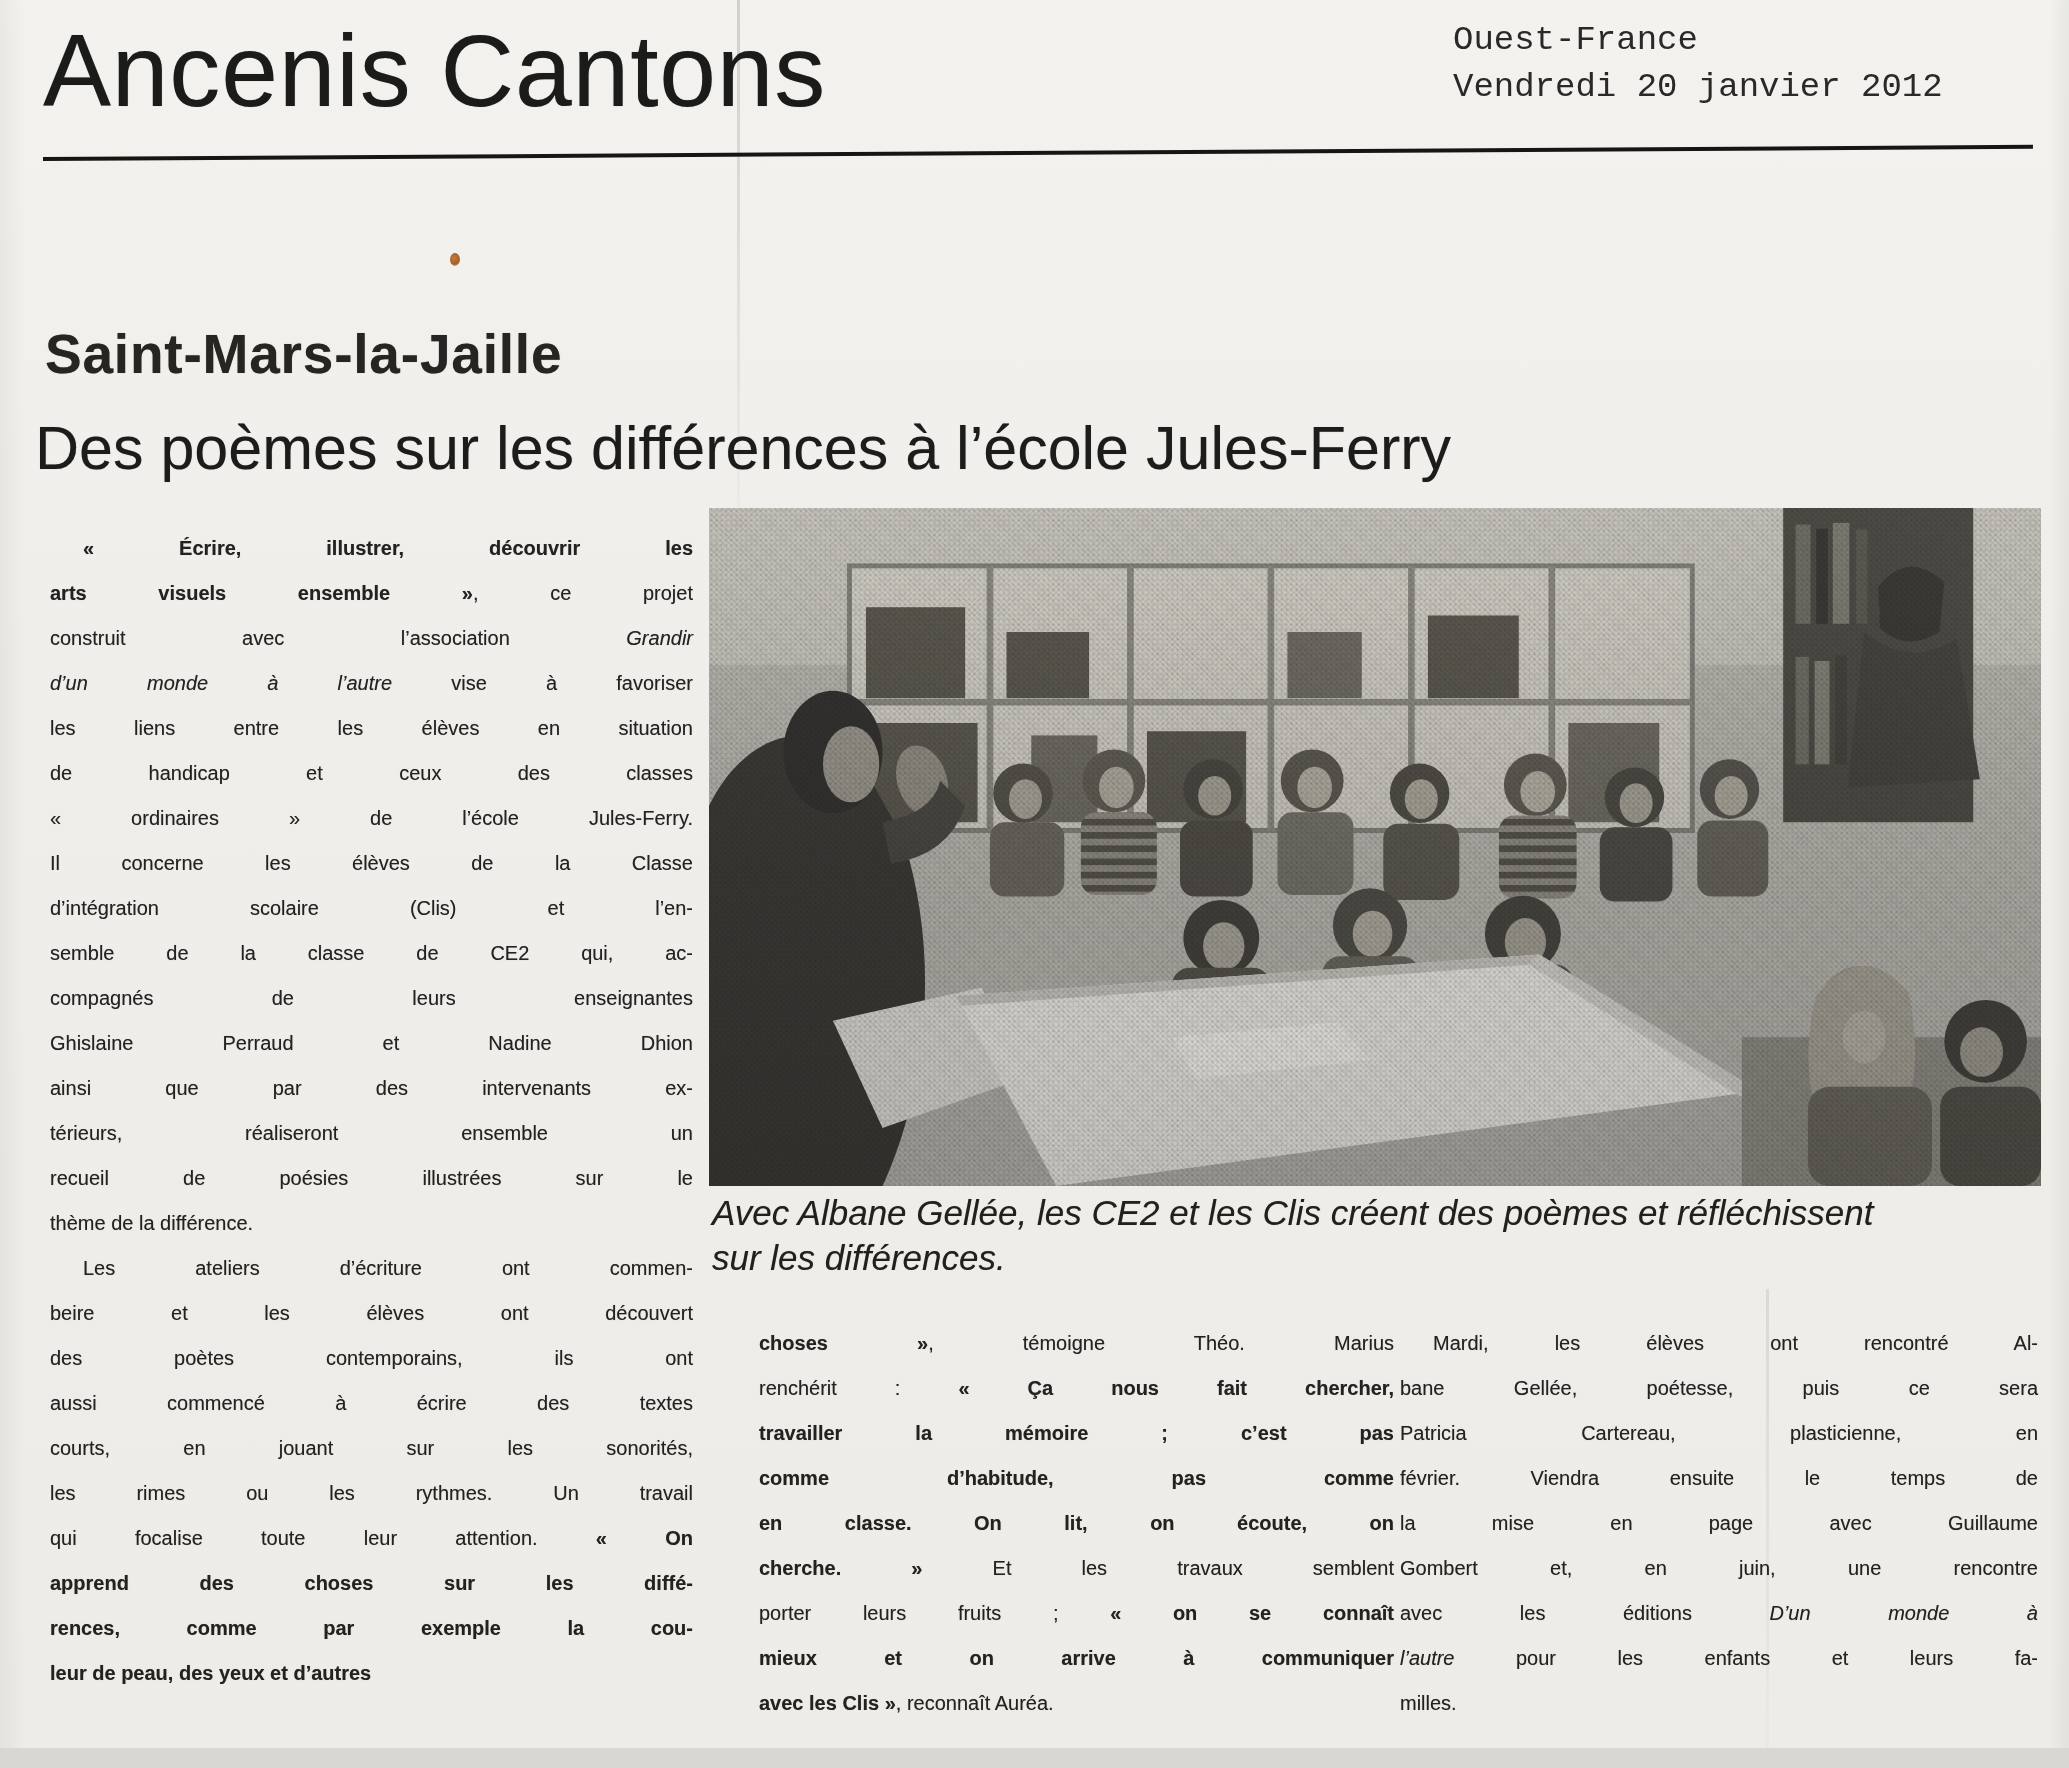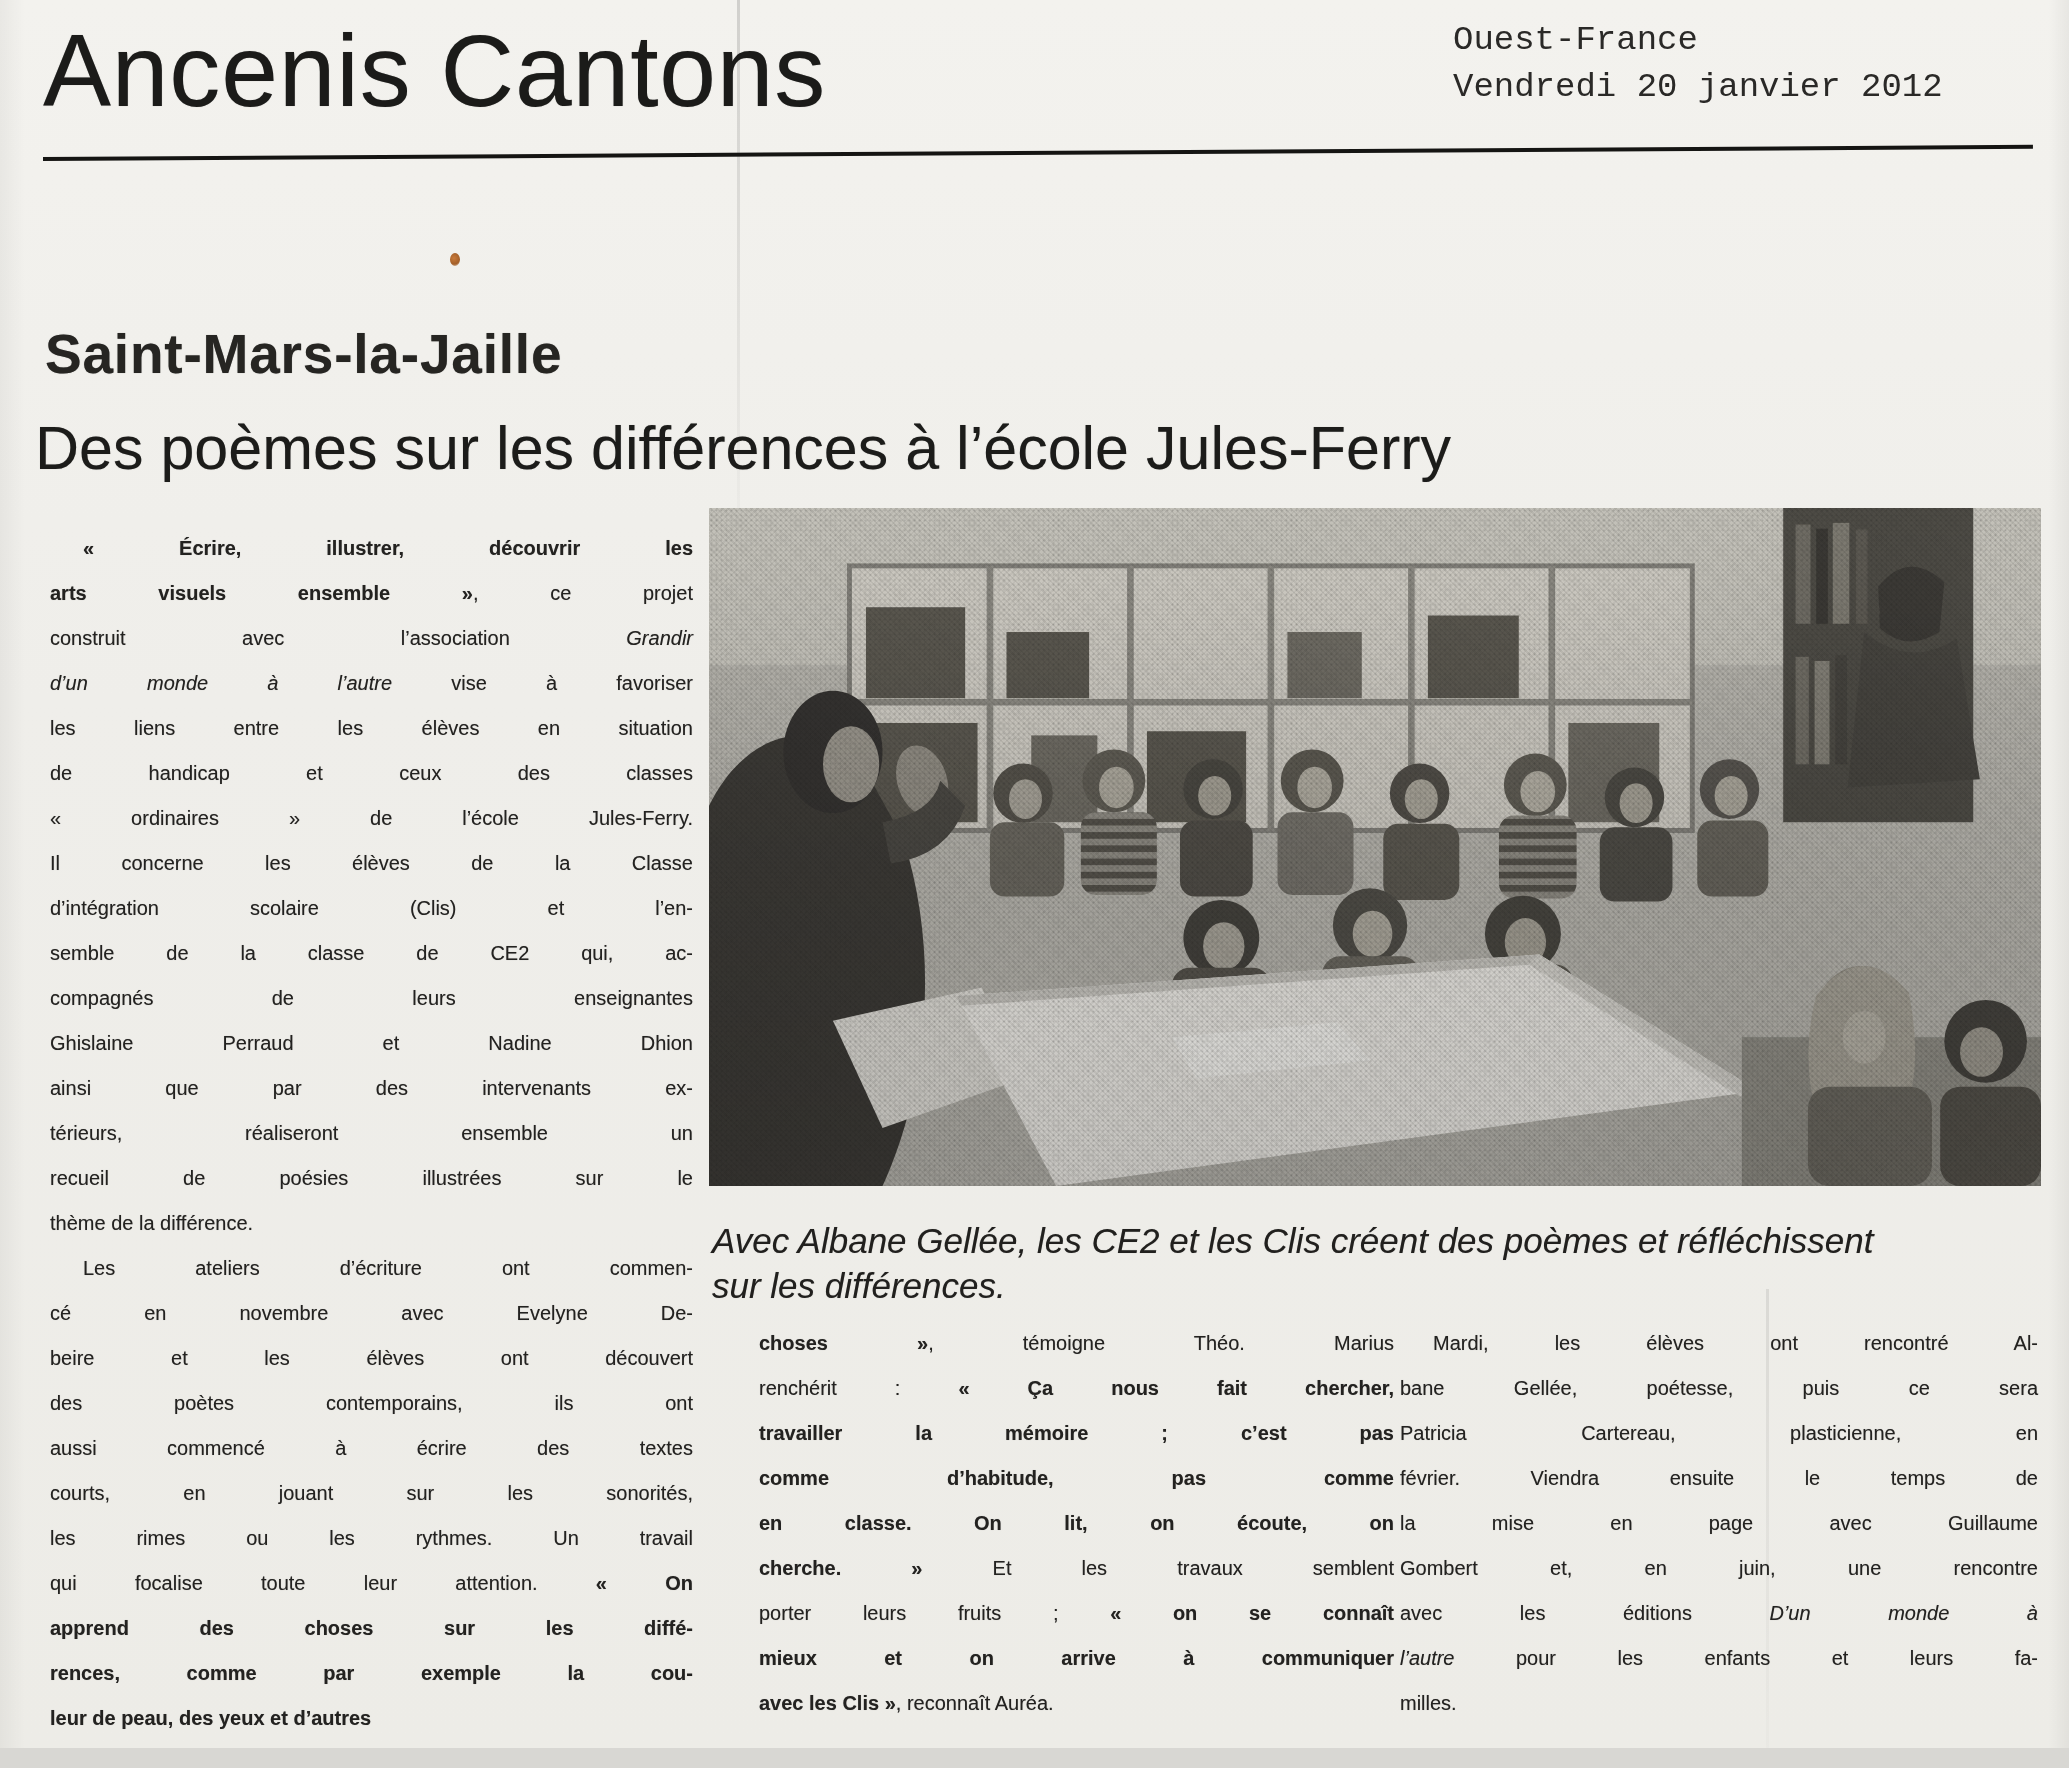--- a/index.html
+++ b/index.html
@@ -54,21 +54,20 @@
   .photo .halftone{
     position:absolute;inset:0;
     background:repeating-linear-gradient(45deg, rgba(20,20,18,.07) 0 1.7px, rgba(255,255,255,0) 1.7px 4.1px),
                repeating-linear-gradient(-45deg, rgba(20,20,18,.05) 0 1.7px, rgba(255,255,255,0) 1.7px 4.1px);
     pointer-events:none;
   }
   .caption{
     position:absolute;left:712px;top:1190px;width:1289px;
     font-size:35px;line-height:45px;font-style:italic;color:#21201e;
     text-shadow:0 0 0.8px rgba(0,0,0,.3);
-    margin-top:28px;
   }
   
   .col{
     position:absolute;font-size:20px;line-height:45px;color:#232220;
     text-shadow:0 0 0.8px rgba(0,0,0,.32);
   }
   .col-left {left:50px;  top:526px;  width:643px;}
   .col-mid  {left:727px; top:1321px; width:635px;margin-left:32px;}
   .col-right{left:1400px;top:1321px; width:638px;}
   .line{white-space:nowrap;text-align:justify;text-align-last:justify;height:45px;overflow:visible;}
@@ -241,21 +240,20 @@
       <div class="line"><span>Il concerne les élèves de la Classe</span></div>
       <div class="line"><span>d’intégration scolaire (Clis) et l’en-</span></div>
       <div class="line"><span>semble de la classe de CE2 qui, ac-</span></div>
       <div class="line"><span>compagnés de leurs enseignantes</span></div>
       <div class="line"><span>Ghislaine Perraud et Nadine Dhion</span></div>
       <div class="line"><span>ainsi que par des intervenants ex-</span></div>
       <div class="line"><span>térieurs, réaliseront ensemble un</span></div>
       <div class="line"><span>recueil de poésies illustrées sur le</span></div>
       <div class="line end"><span>thème de la différence.</span></div>
       <div class="line indent"><span>Les ateliers d’écriture ont commen-</span></div>
-      <div class="line"><span>cé en novembre avec Evelyne De-</span></div>
       <div class="line"><span>beire et les élèves ont découvert</span></div>
       <div class="line"><span>des poètes contemporains, ils ont</span></div>
       <div class="line"><span>aussi commencé à écrire des textes</span></div>
       <div class="line"><span>courts, en jouant sur les sonorités,</span></div>
       <div class="line"><span>les rimes ou les rythmes. Un travail</span></div>
       <div class="line"><span>qui focalise toute leur attention. </span><span class="b">« On</span></div>
       <div class="line"><span class="b">apprend des choses sur les diffé-</span></div>
       <div class="line"><span class="b">rences, comme par exemple la cou-</span></div>
       <div class="line end"><span class="b">leur de peau, des yeux et d’autres</span></div>
     </div>

